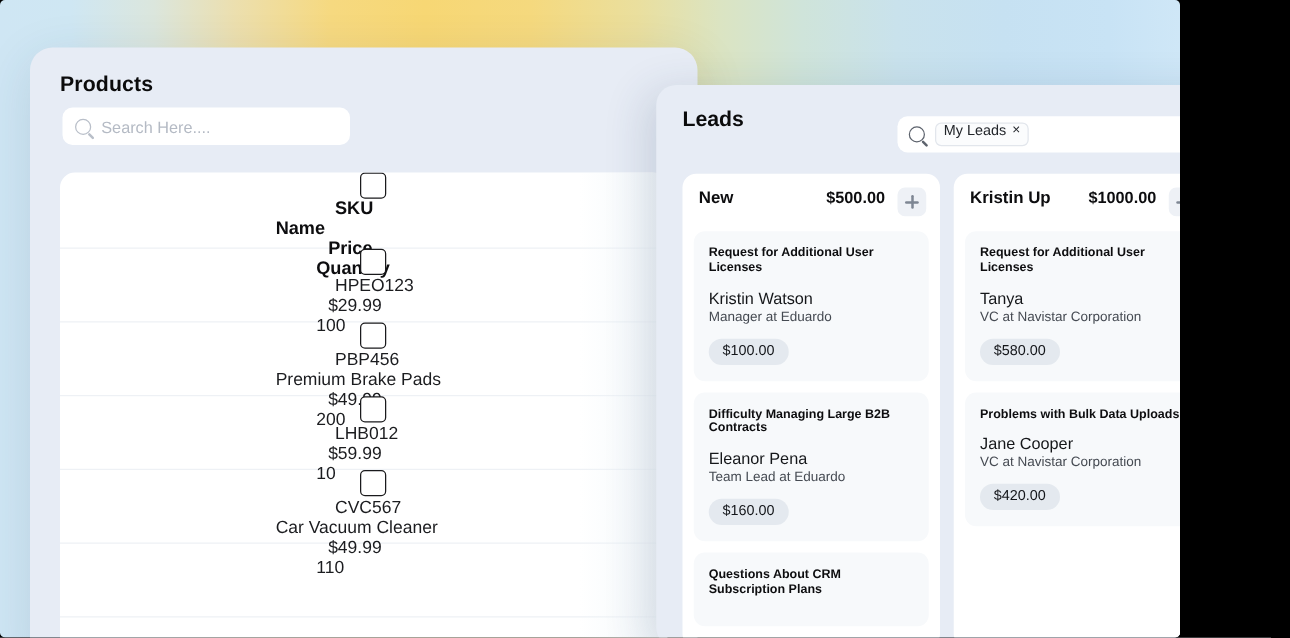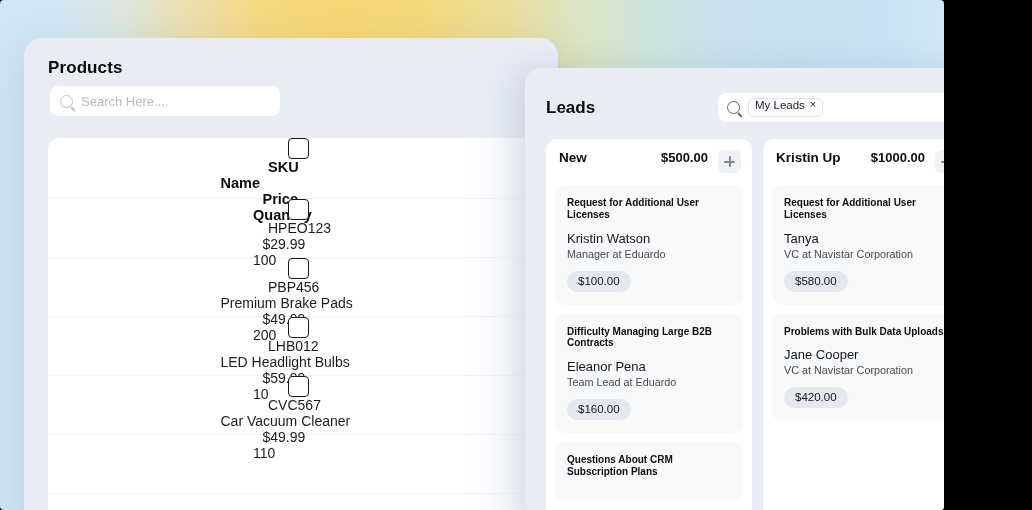--- a/index.html
+++ b/index.html
@@ -135,21 +135,21 @@
   #leads-panel {
     position: absolute;
     left: 525px; top: 68px;
     width: 470px; height: 450px;
     background: #e7ecf5;
     border-radius: 16px;
     box-shadow: -8px 6px 34px rgba(40,60,100,.16);
     overflow: hidden;
   }
   #leads-title {
-    position: absolute; left: 21px; top: 30px;
+    position: absolute; left: 21px; top: 18px;
     font-size: 17px; font-weight: bold; color: #0b0b0c;
   }
   #leads-search {
     position: absolute; left: 193px; top: 25px;
     width: 248px; height: 29px;
     background: #fff;
     border-radius: 8px;
     display: flex; align-items: center;
     padding: 0 9px;
     gap: 8px;
@@ -270,21 +270,20 @@
         <span class="cb"></span>
         <span class="c-sku">PBP456</span>
         <span class="c-name">Premium Brake Pads</span>
         <span class="c-price">$49.99</span>
         <span class="c-qty">200</span>
       </div>
 
       <div class="trow body">
         <span class="cb"></span>
         <span class="c-sku">LHB012</span>
-        <span class="c-name">LED Headlight Bulbs</span>
         <span class="c-price">$59.99</span>
         <span class="c-qty">10</span>
       </div>
 
 
       <div class="trow body">
         <span class="cb"></span>
         <span class="c-sku">CVC567</span>
         <span class="c-name">Car Vacuum Cleaner</span>
         <span class="c-price">$49.99</span>

